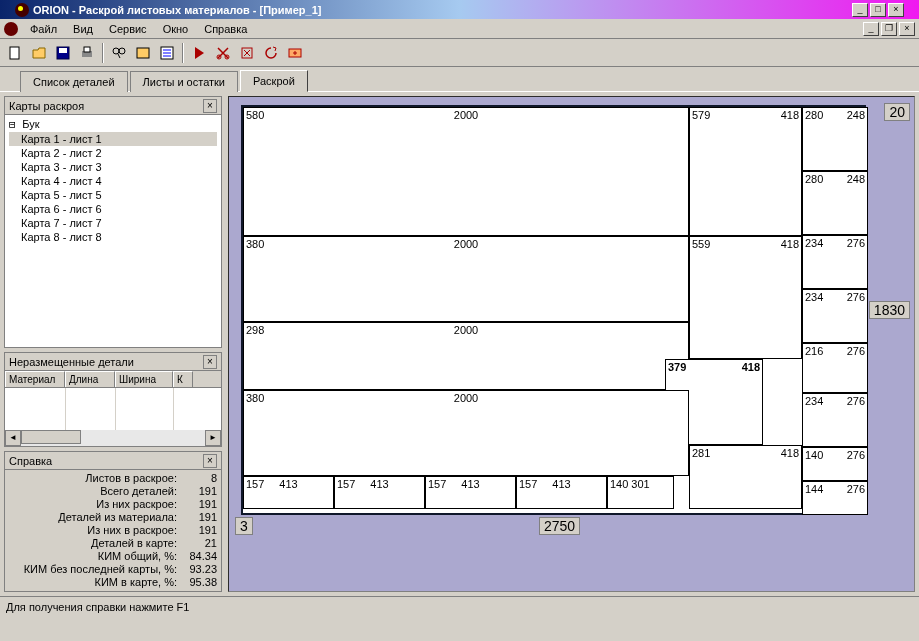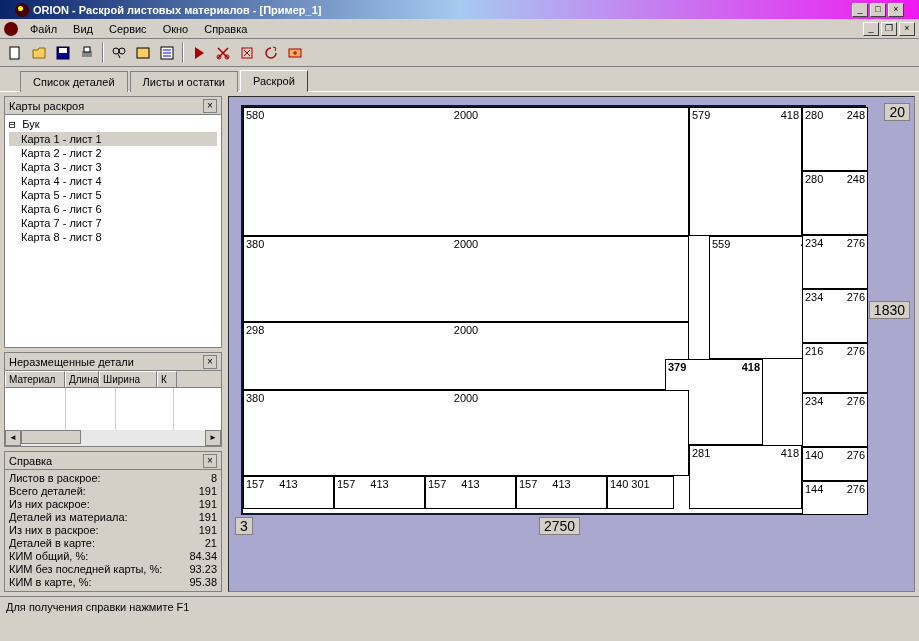--- a/index.html
+++ b/index.html
@@ -27,30 +27,30 @@
 .panelhdr .t{flex:1}
 .panelhdr .x{width:14px;height:14px;border:1px solid #808080;text-align:center;line-height:11px;font-size:10px;background:#d4d0c8}
 .treebody{background:#fff;overflow:auto;flex:1;padding:2px 4px}
 .treerow{padding:1px 0;white-space:nowrap}
 .treerow.root::before{content:"⊟ ";font-family:monospace}
 .treerow.child{padding-left:12px}
 .treerow.sel{background:#d4d0c8}
 .panel.unplaced{height:95px}
 .unplaced .gridhdr{display:flex;background:#d4d0c8;border-bottom:1px solid #808080}
 .unplaced .gh{border-right:1px solid #808080;border-top:1px solid #fff;border-left:1px solid #fff;padding:2px 3px;font-size:10px}
-.gh1{width:60px}.gh2{width:34px}.gh3{width:58px}.gh4{width:20px}
+.gh1{width:60px}.gh2{width:50px}.gh3{width:58px}.gh4{width:20px}
 .unplaced .gridbody{background:#fff;flex:1;position:relative}
 .gridbody .vline{position:absolute;top:0;bottom:0;width:1px;background:#d4d0c8}
 .hscroll{height:16px;background:#d4d0c8;display:flex}
 .hscroll .arr{width:16px;height:16px;border:1px solid #808080;background:#d4d0c8;text-align:center;line-height:13px;font-size:8px}
 .hscroll .track{flex:1;background:#e8e8e8;position:relative}
 .hscroll .thumb{position:absolute;left:0;top:0;height:14px;width:60px;background:#d4d0c8;border:1px solid #808080}
 .panel.props{flex:0 0 auto}
 .propbody{padding:2px 4px;background:#d4d0c8}
-.proprow{display:flex;justify-content:space-between;line-height:13px}
+.proprow{display:flex;justify-content:flex-end;line-height:13px}
 .proprow .k{white-space:nowrap}
 .proprow .v{text-align:right;min-width:40px}
 .canvas{flex:1;background:#aba8cf;border:1px inset #808080;position:relative;overflow:hidden}
 .sheet{position:absolute;background:#fff;border:2px solid #0f172a}
 .piece{position:absolute;border:1px solid #000;background:#fff;font-size:10px}
 .piece .tl{position:absolute;top:1px;left:2px}
 .piece .tc{position:absolute;top:1px;left:50%;transform:translateX(-50%)}
 .piece .tr{position:absolute;top:1px;right:2px}
 .dimlbl{position:absolute;font-size:14px;background:#d4d0c8;border:1px solid #808080;padding:0 4px}
 .statusbar{height:20px;display:flex;align-items:center;padding:2px 6px;border-top:1px solid #808080;background:#d4d0c8}
@@ -273,21 +273,21 @@
           <span class="tr">248</span>
         </div>
         <div class="piece" style="left: 559px; top: 64px; width: 66px; height: 64px;">
           <span class="tl">280</span>
           <span class="tr">248</span>
         </div>
         <div class="piece" style="left: 0px; top: 129px; width: 446px; height: 86px;">
           <span class="tl">380</span>
           <span class="tc">2000</span>
         </div>
-        <div class="piece" style="left: 446px; top: 129px; width: 113px; height: 123px; margin-left: 20px;">
+        <div class="piece" style="left: 446px; top: 129px; width: 113px; height: 123px;">
           <span class="tl">559</span>
           <span class="tr">418</span>
         </div>
         <div class="piece" style="left: 559px; top: 128px; width: 66px; height: 54px;">
           <span class="tl">234</span>
           <span class="tr">276</span>
         </div>
         <div class="piece" style="left: 559px; top: 182px; width: 66px; height: 54px;">
           <span class="tl">234</span>
           <span class="tr">276</span>

